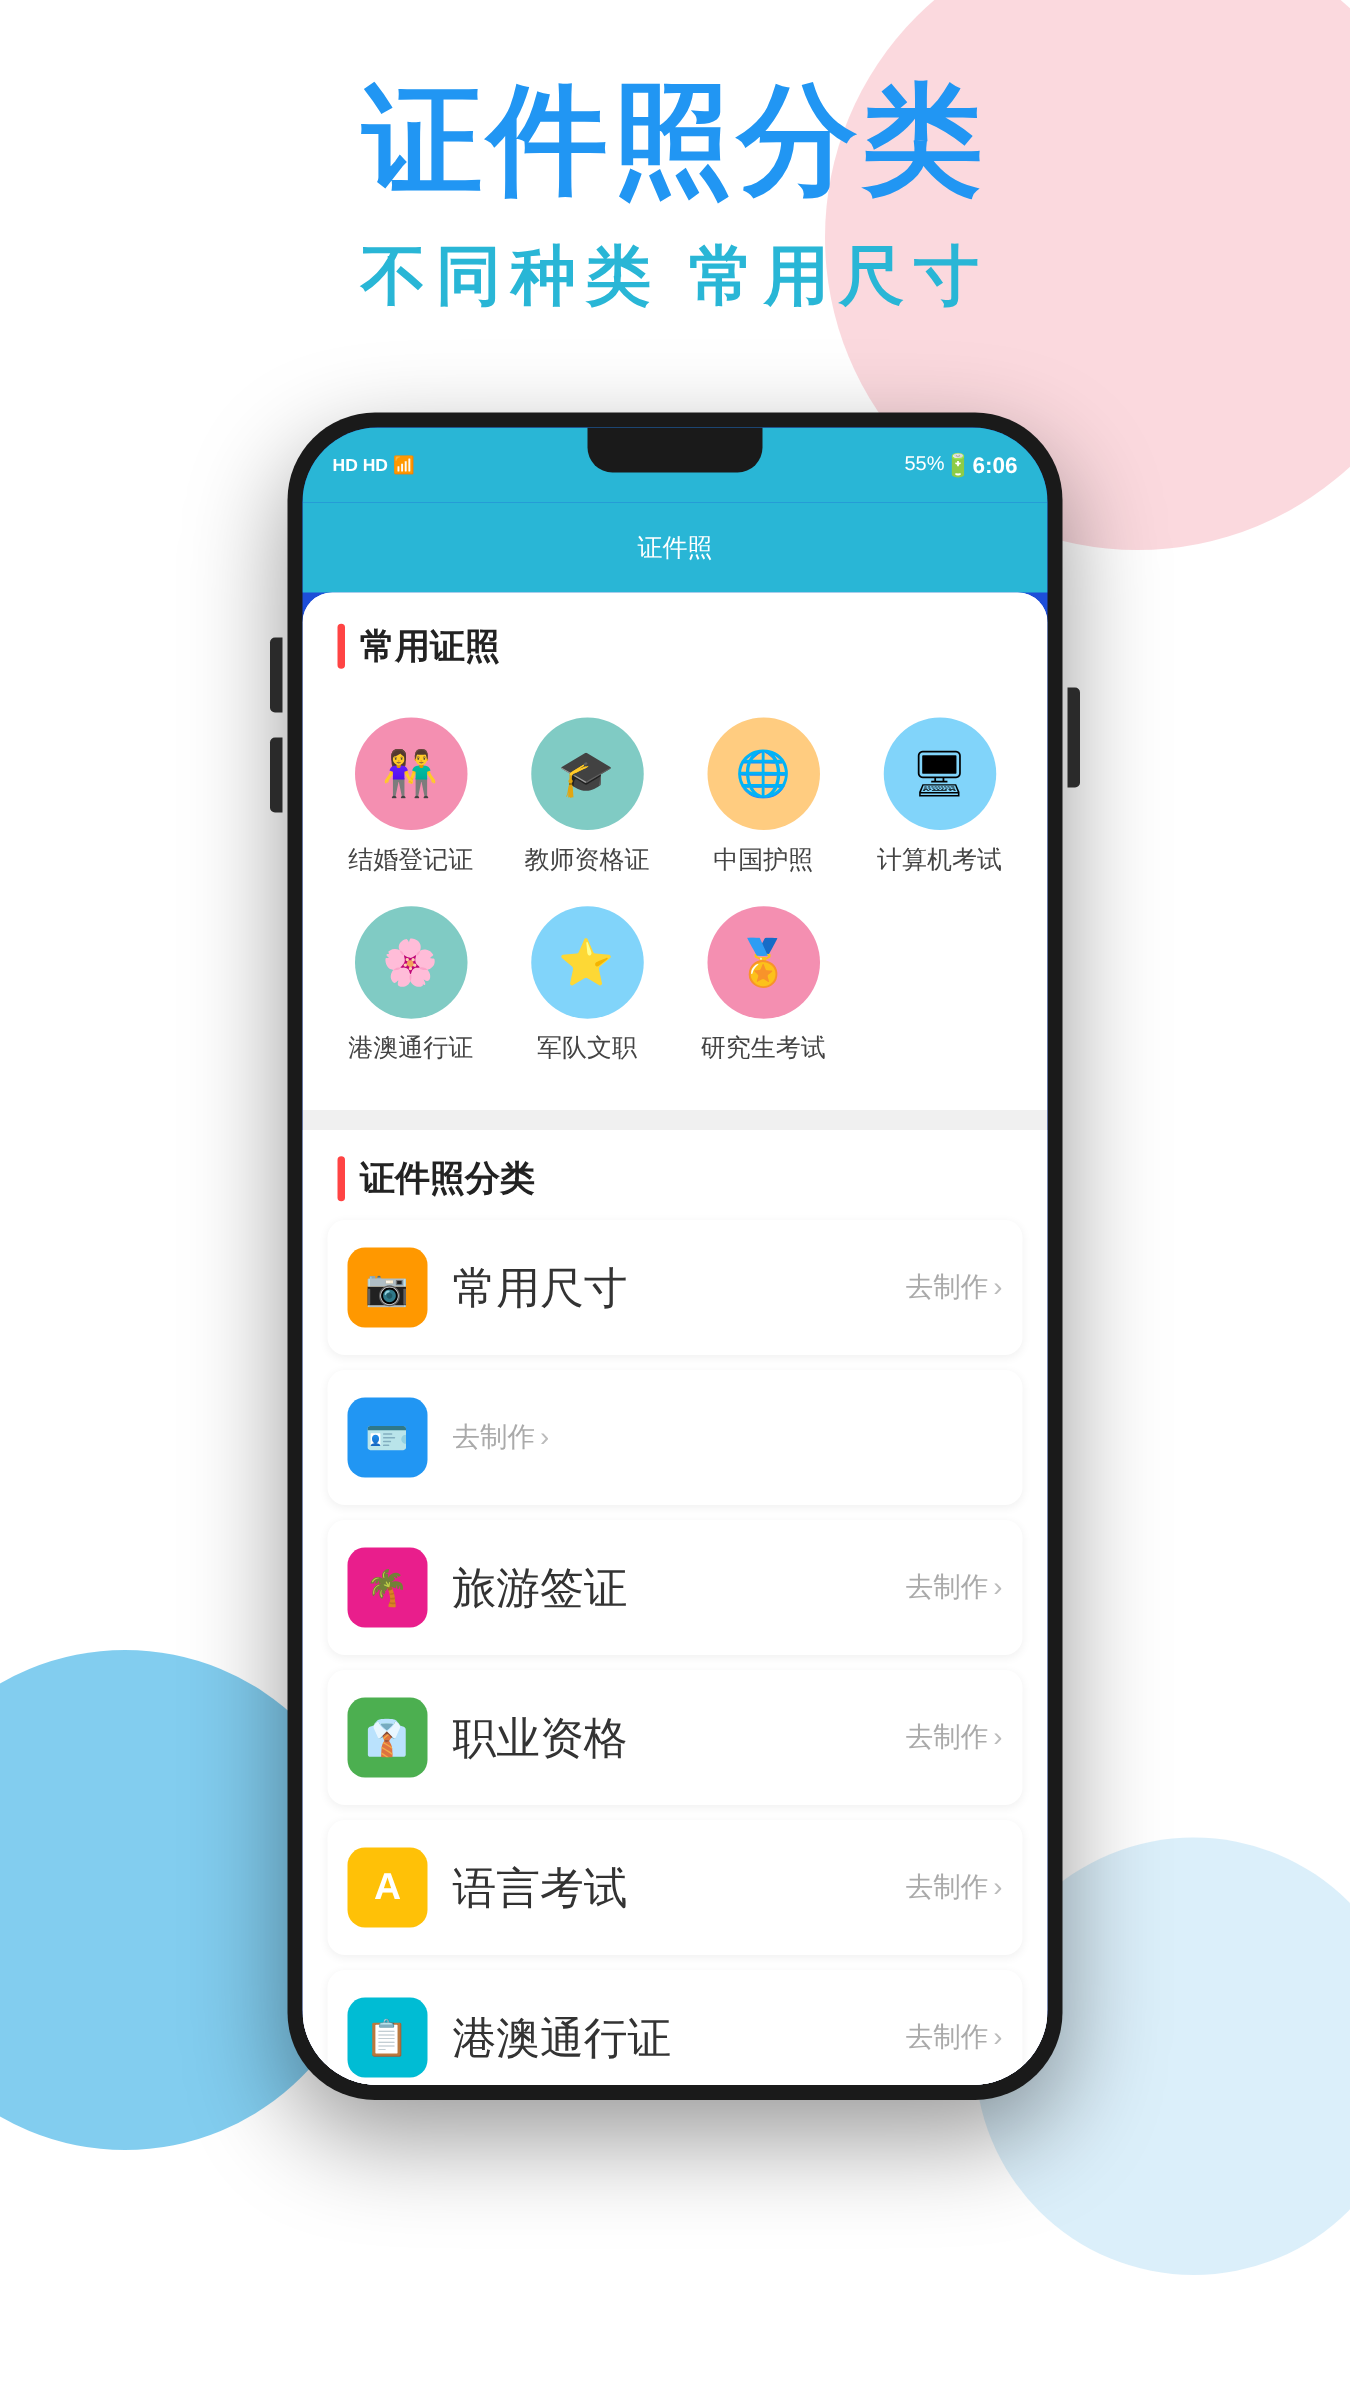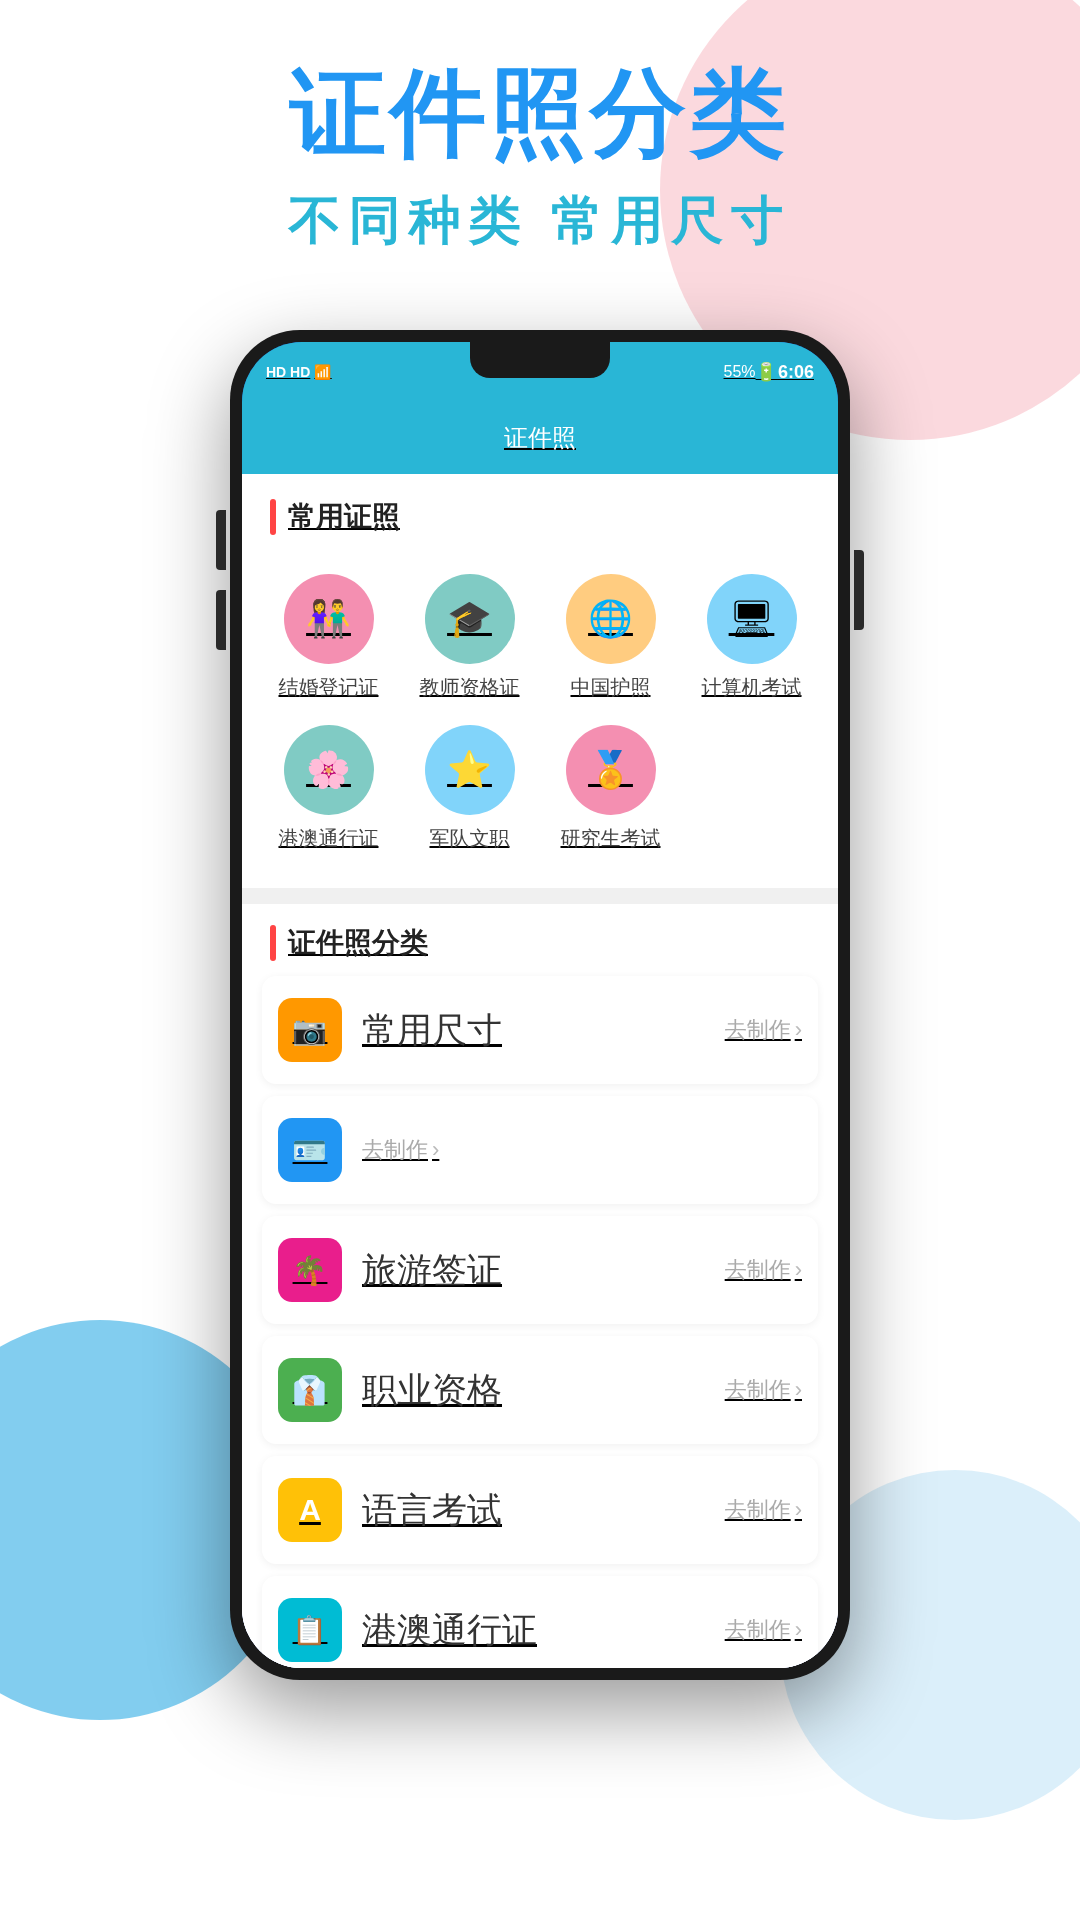--- a/index.html
+++ b/index.html
@@ -101,21 +101,20 @@
       position: relative;
     }
 
     .phone-inner {
       width: 100%;
       height: 100%;
       background: #1d4ed8;
       border-radius: 60px;
       overflow: hidden;
       position: relative;
-      text-decoration: underline;
     }
 
     
     .notch {
       position: absolute;
       top: 0;
       left: 50%;
       transform: translateX(-50%);
       width: 140px;
       height: 36px;
@@ -156,29 +155,30 @@
     .app-header {
       background: #29b6d6;
       height: 72px;
       display: flex;
       align-items: center;
       justify-content: center;
     }
 
     .app-header-title {
       color: white;
-      font-size: 24px;
+      font-size: 20px;
       font-weight: 500;
     }
 
     
     .app-content {
       background: #f5f5f5;
       height: calc(100% - 132px);
       overflow: hidden;
+      border-radius: 24px;
     }
 
     .section-header {
       display: flex;
       align-items: center;
       padding: 24px 28px 16px;
       background: white;
     }
 
     .section-bar {

